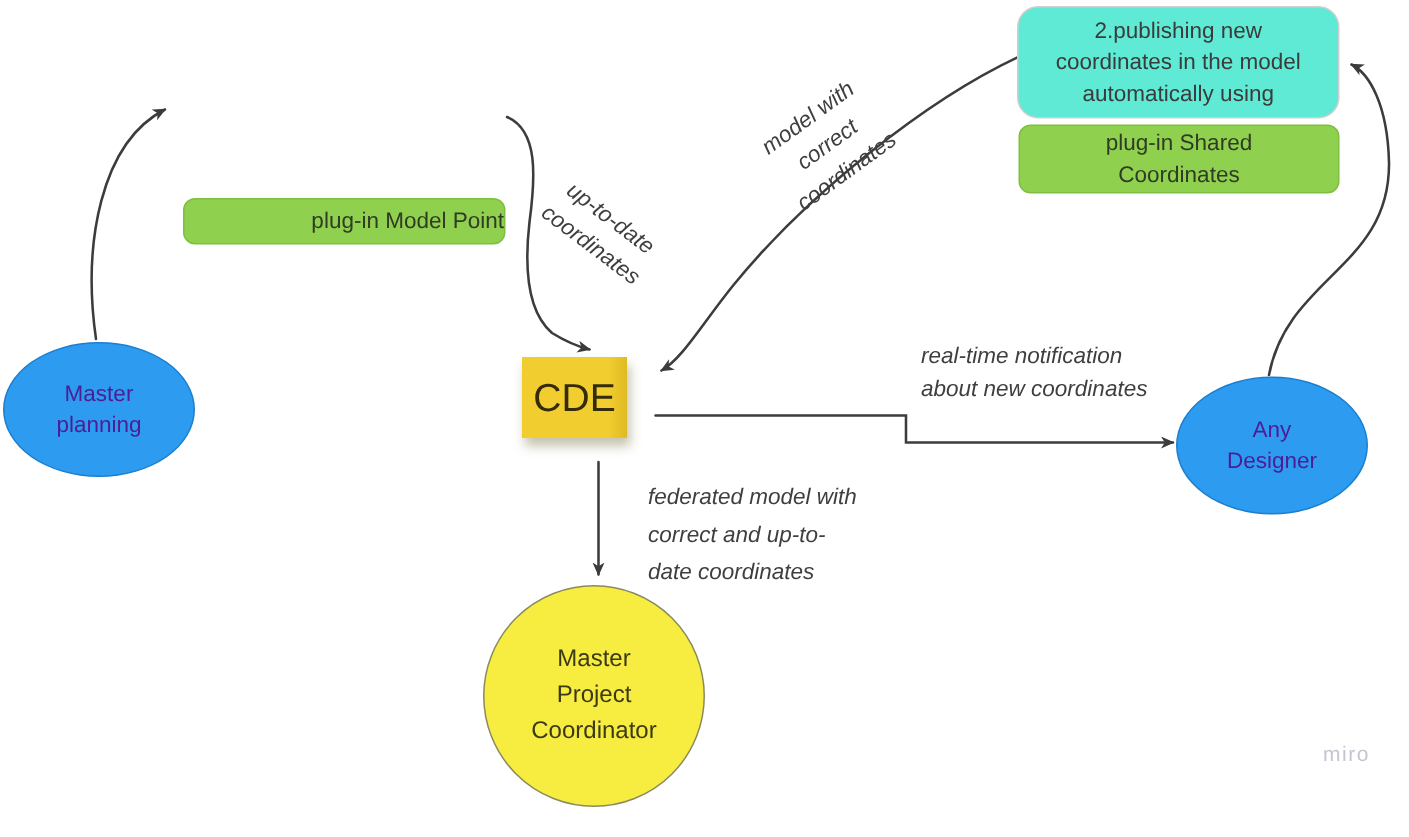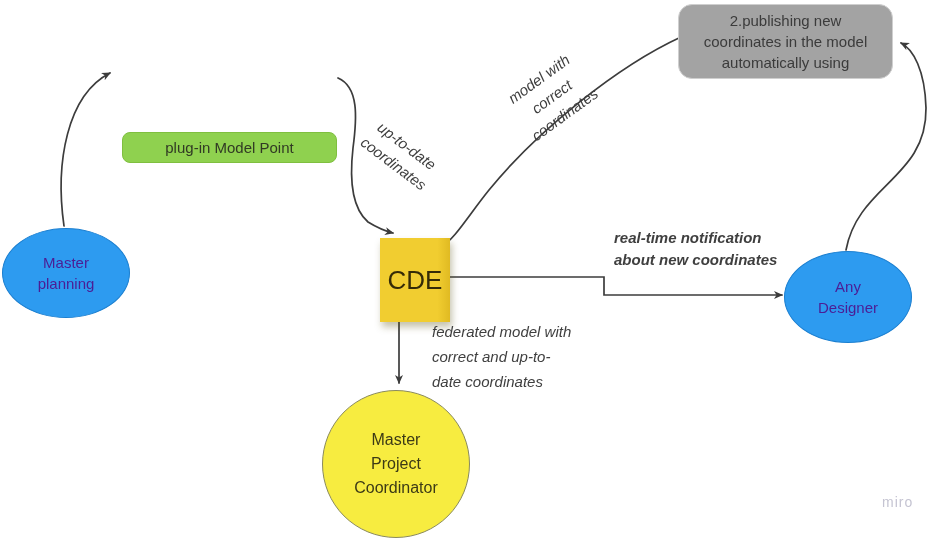--- a/index.html
+++ b/index.html
@@ -11,21 +11,21 @@
   .edges path{fill:none;stroke:var(--edge,#3c3c3c);stroke-width:1.7;stroke-linecap:round;}
   #ah path{fill:var(--edge,#3c3c3c);stroke:none;}
   .node{position:absolute;display:flex;align-items:center;justify-content:center;
     text-align:center;box-sizing:border-box;}
   .ml{white-space:pre-line;}
   .ellipse{
     background:var(--blue,#2D9BF0);border:1px solid #1b7fd0;border-radius:50%;
     color:#4c1d95;font-size:15px;line-height:21px;
   }
   .white-box{
-    background:#a3a3a3;border:1.5px solid #cfcfcf;border-radius:14px;
+    background:#5eead4;border:1.5px solid #cfcfcf;border-radius:14px;
     color:#3b3b3b;font-size:15px;line-height:21px;
   }
   .green-box{
     background:var(--green,#8FD14F);border:1px solid #7fbf3f;border-radius:8px;
     color:#313a24;font-size:15px;line-height:21px;
   }
   .sticky{
     background:linear-gradient(90deg,var(--sticky_yellow,#F1CD30) 82%,#e0ba22 100%);
     box-shadow:2px 5px 7px rgba(90,80,20,0.35);
     color:#352b07;font-size:26px;
@@ -72,31 +72,35 @@
     <g>
       <path d="M 846 250 C 858 185 927 178 926 108 C 925 70 913 49 901 43" marker-end="url(#ah)"></path>
     </g>
   </svg>
 
   <div class="node ellipse" style="left:2px;top:228px;width:128px;height:90px;">
     <span class="ml">Master
 planning</span>
   </div>
 
-  <div class="node green-box" style="left:122px;top:132px;width:215px;height:31px;">
+  <div class="node green-box" style="left:122px;top:132px;width:215px;height:31px;justify-content:flex-end;">
     <span class="ml">plug-in Model Point</span>
   </div>
 
   <div class="node white-box" style="left:678px;top:4px;width:215px;height:75px;">
     <span class="ml">2.publishing new
 coordinates in the model
 automatically using</span>
   </div>
+  <div class="node green-box" style="left:679px;top:83px;width:214px;height:46px;">
+    <span class="ml">plug-in Shared
+Coordinates</span>
+  </div>
 
-  <div class="node sticky" style="left:380px;top:238px;width:70px;height:84px;">
+  <div class="node sticky" style="left:348px;top:238px;width:70px;height:54px;">
     <span>CDE</span>
   </div>
 
   <div class="node ellipse" style="left:784px;top:251px;width:128px;height:92px;">
     <span class="ml">Any
 Designer</span>
   </div>
 
   <div class="node circle" style="left:322px;top:390px;width:148px;height:148px;">
     <span class="ml">Master
@@ -104,21 +108,21 @@
 Coordinator</span>
   </div>
 
   <div class="edge-label centered ml" style="left:340px;top:133px;width:120px;transform:rotate(37deg);">up-to-date
 coordinates</div>
 
   <div class="edge-label centered ml" style="left:492px;top:64px;width:120px;transform:rotate(-36deg);">model with
 correct
 coordinates</div>
 
-  <div class="edge-label ml" style="left:614px;top:227px;width:190px;font-weight:bold;">real-time notification
+  <div class="edge-label ml" style="left:614px;top:227px;width:190px;">real-time notification
 about new coordinates</div>
 
   <div class="edge-label ml" style="left:432px;top:319px;width:180px;line-height:25px;">federated model with
 correct and up-to-
 date coordinates</div>
 
   <div class="watermark">miro</div>
 
 </div>
 

